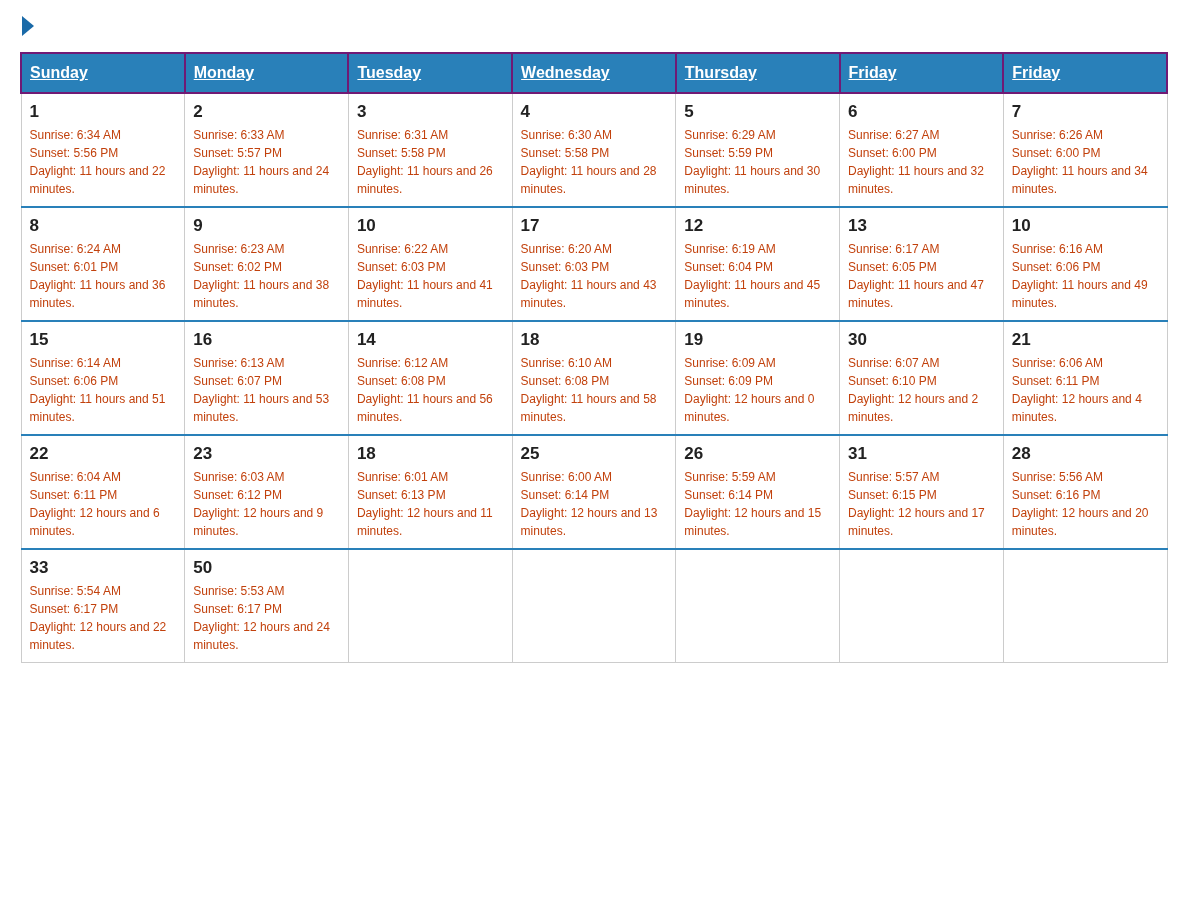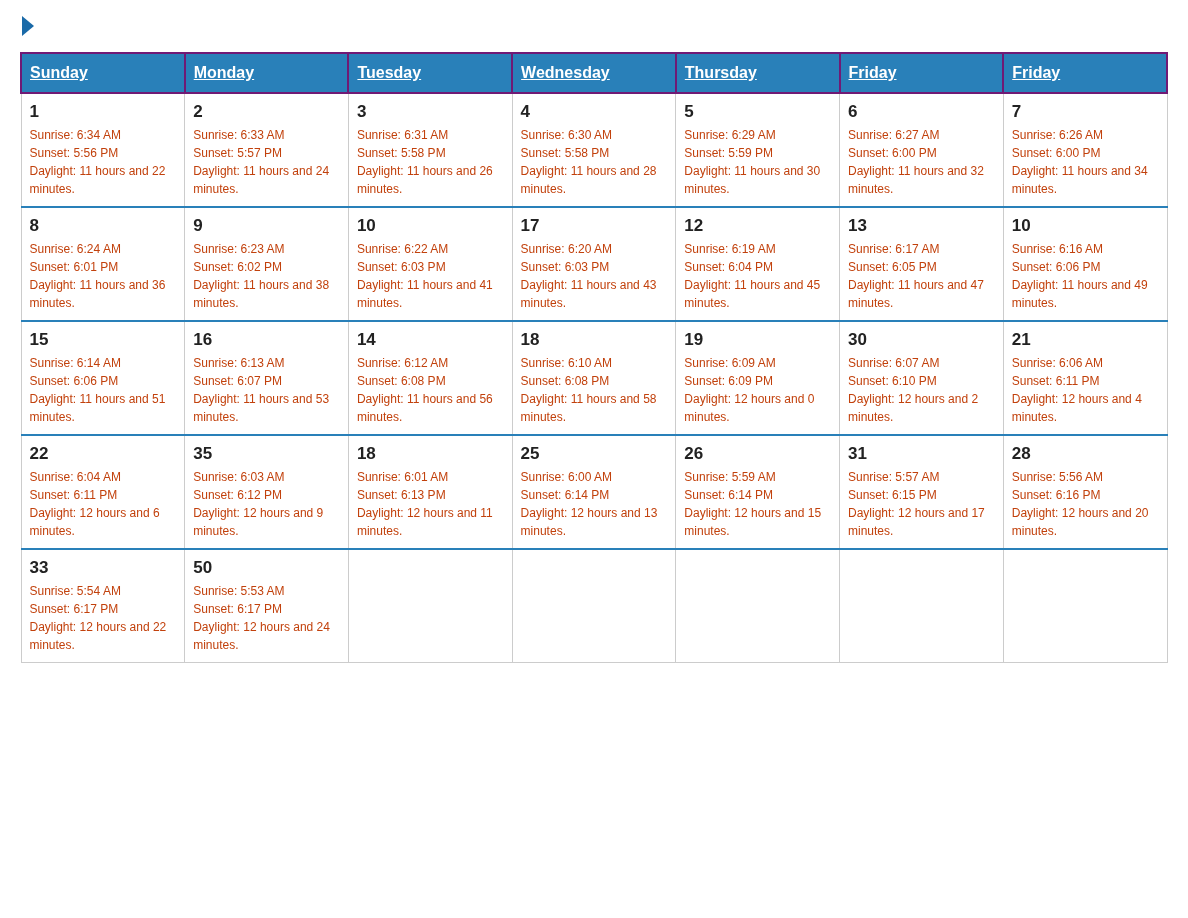--- a/index.html
+++ b/index.html
@@ -221,21 +221,21 @@
         <span class="day-number">21</span>
         <span class="day-info">Sunrise: 6:06 AM<br>Sunset: 6:11 PM<br>Daylight: 12 hours and 4 minutes.</span>
       </td>
       </tr>
       <tr>
         <td>
         <span class="day-number">22</span>
         <span class="day-info">Sunrise: 6:04 AM<br>Sunset: 6:11 PM<br>Daylight: 12 hours and 6 minutes.</span>
       </td>
         <td>
-        <span class="day-number">35</span>
+        <span class="day-number">23</span>
         <span class="day-info">Sunrise: 6:03 AM<br>Sunset: 6:12 PM<br>Daylight: 12 hours and 9 minutes.</span>
       </td>
         <td>
         <span class="day-number">18</span>
         <span class="day-info">Sunrise: 6:01 AM<br>Sunset: 6:13 PM<br>Daylight: 12 hours and 11 minutes.</span>
       </td>
         <td>
         <span class="day-number">25</span>
         <span class="day-info">Sunrise: 6:00 AM<br>Sunset: 6:14 PM<br>Daylight: 12 hours and 13 minutes.</span>
       </td>

